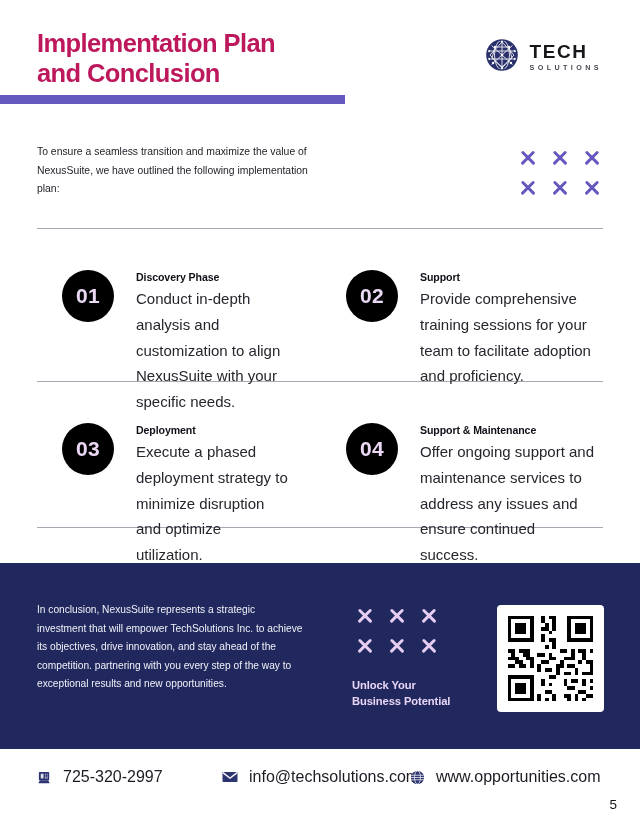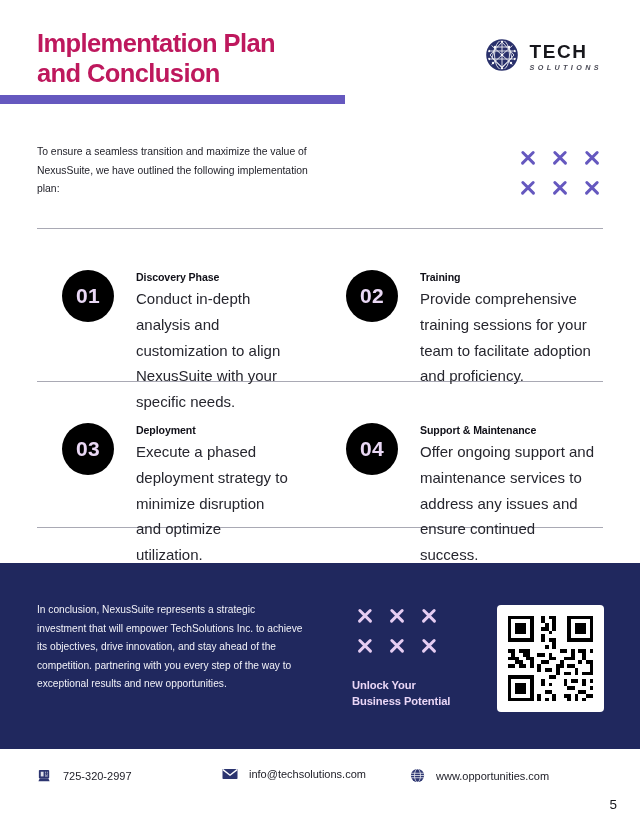--- a/index.html
+++ b/index.html
@@ -60,21 +60,20 @@
     color: #17171c;
     display: block;
   }
   #logo-solutions {
     font-size: 7.2px;
     font-weight: 600;
     letter-spacing: 3.4px;
     color: #4a4a55;
     display: block;
     margin-top: 3px;
-    font-style: italic;
   }
 
   
   #intro-text {
     position: absolute;
     left: 37px;
     top: 143px;
     width: 280px;
     font-size: 10.4px;
     line-height: 1.78;
@@ -221,21 +220,21 @@
     left: 0;
     top: 762px;
     width: 640px;
     height: 40px;
   }
   .contact {
     position: absolute;
     display: flex;
     align-items: center;
     gap: 11px;
-    font-size: 11px;
+    font-size: 16px;
     color: #1b1b24;
   }
   #contact-phone { left: 37px; top: 6px; }
   #contact-email { left: 222px; top: 6px; }
   #contact-web   { left: 410px; top: 6px; }
   .contact-icon { display: flex; align-items: center; }
 
   #page-number {
     position: absolute;
     right: 23px;
@@ -309,21 +308,21 @@
   <div class="step-circle">01</div>
   <div class="step-body">
     <div class="step-title">Discovery Phase</div>
     <div class="step-desc">Conduct in-depth analysis and customization to align NexusSuite with your specific needs.</div>
   </div>
 </div>
 
 <div class="step" id="step-2">
   <div class="step-circle">02</div>
   <div class="step-body">
-    <div class="step-title">Training</div>
+    <div class="step-title">Support</div>
     <div class="step-desc">Provide comprehensive training sessions for your team to facilitate adoption and proficiency.</div>
   </div>
 </div>
 
 <div class="step" id="step-3">
   <div class="step-circle">03</div>
   <div class="step-body">
     <div class="step-title">Deployment</div>
     <div class="step-desc">Execute a phased deployment strategy to minimize disruption and optimize utilization.</div>
   </div>

